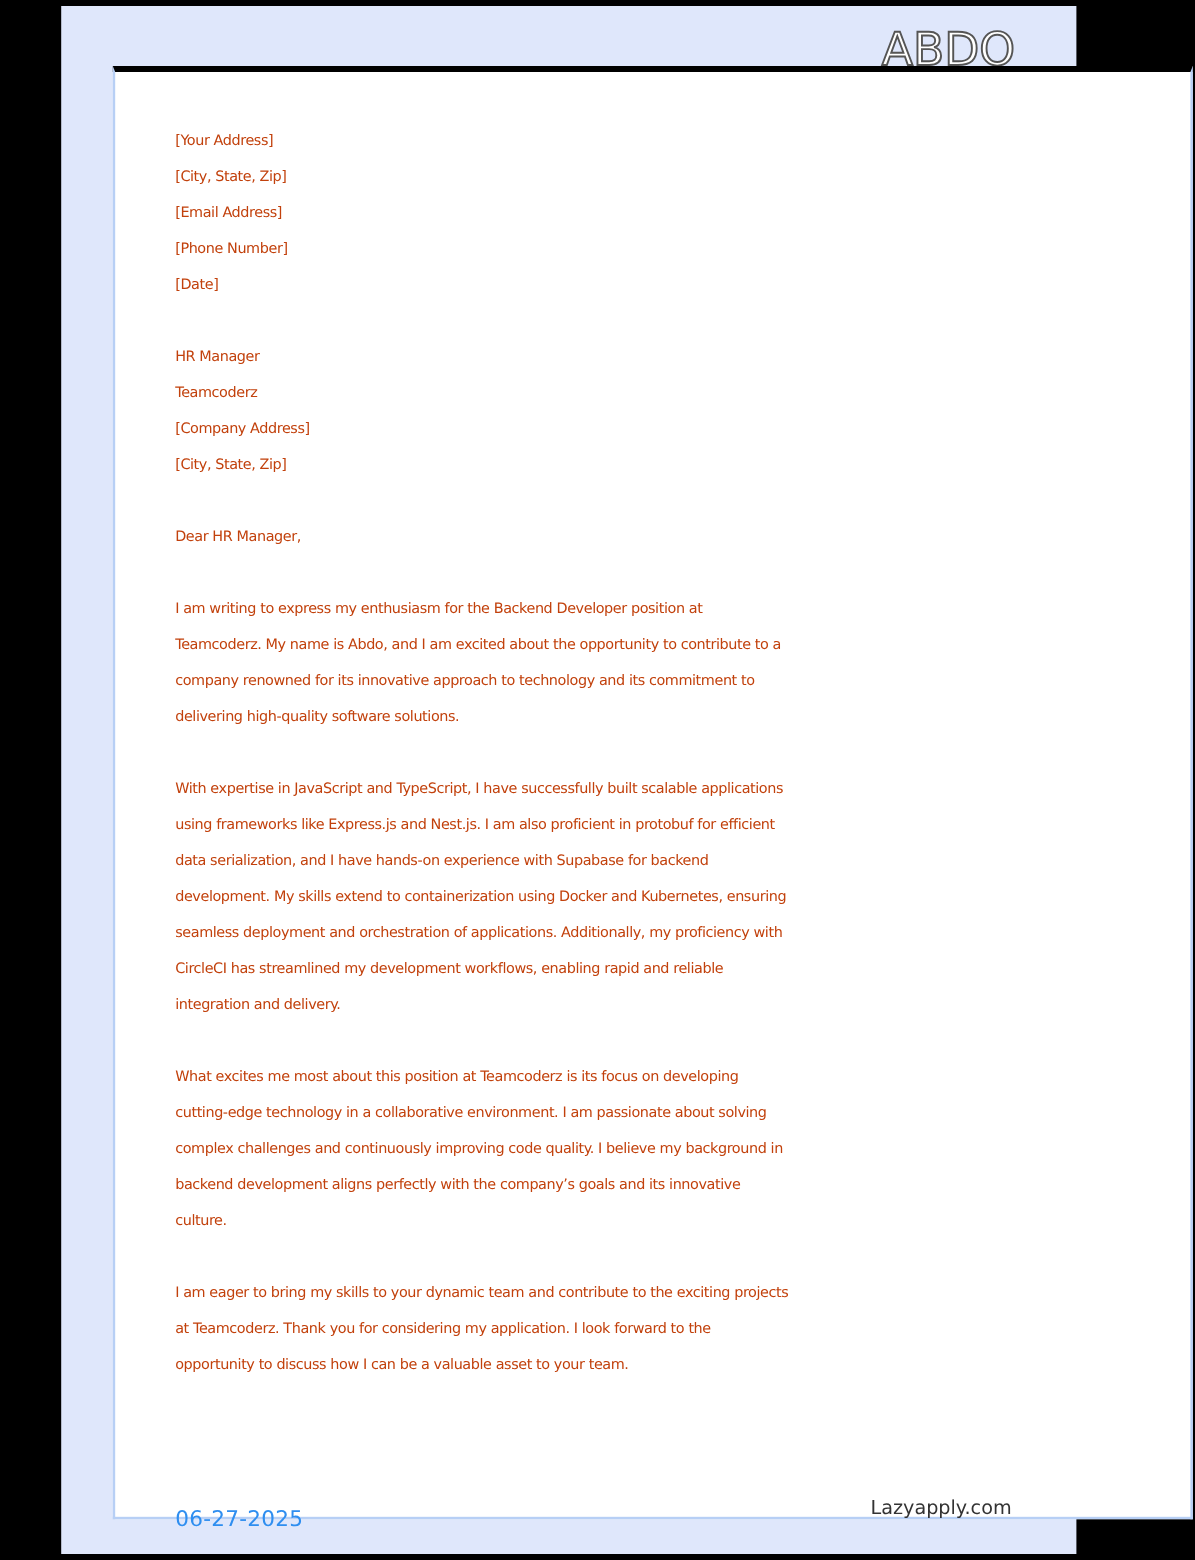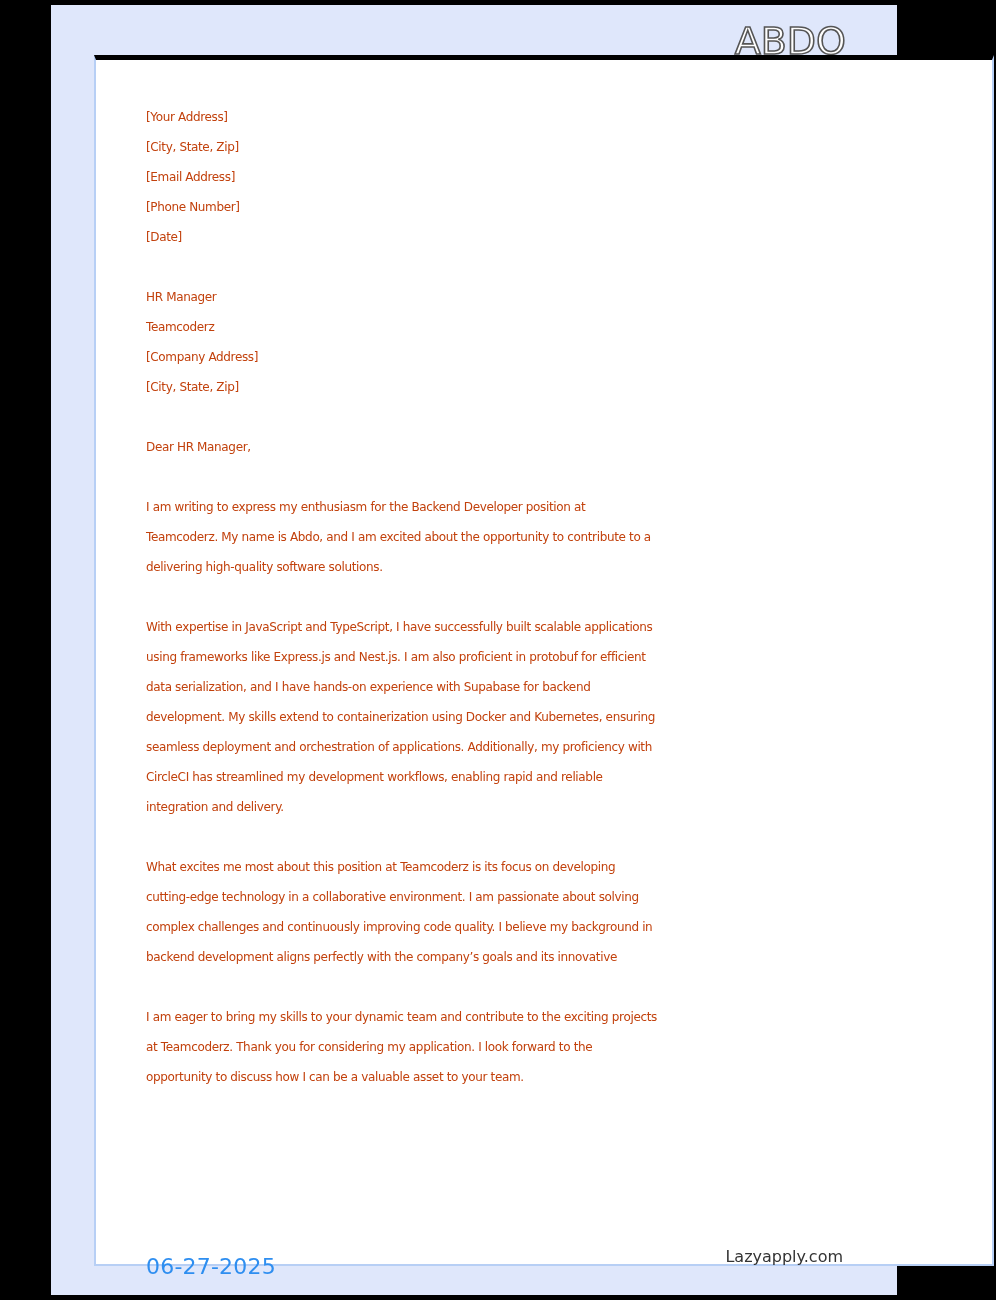--- a/index.html
+++ b/index.html
@@ -69,21 +69,21 @@
       margin: 0 0 30px 0;
     }
     .para .line {
       white-space: nowrap;
     }
     .date-stamp {
       position: absolute;
       left: 95px;
       top: 1249px;
       font-family: "DejaVu Sans", sans-serif;
-      font-size: 22px;
+      font-size: 18px;
       line-height: 26px;
       color: #2e8ef0;
       letter-spacing: 0.2px;
     }
     .watermark {
       position: absolute;
       right: 54px;
       top: 1243px;
       font-family: "DejaVu Sans", sans-serif;
       font-size: 16px;
@@ -115,38 +115,40 @@
         <span class="line">[City, State, Zip]</span>
       </div>
 
       <div class="block">
         <span class="line">Dear HR Manager,</span>
       </div>
 
       <div class="para">
         <span class="line">I am writing to express my enthusiasm for the Backend Developer position at</span>
         <span class="line">Teamcoderz. My name is Abdo, and I am excited about the opportunity to contribute to a</span>
+        <span class="line">company renowned for its innovative approach to technology and its commitment to</span>
         <span class="line">delivering high-quality software solutions.</span>
       </div>
 
       <div class="para">
         <span class="line">With expertise in JavaScript and TypeScript, I have successfully built scalable applications</span>
         <span class="line">using frameworks like Express.js and Nest.js. I am also proficient in protobuf for efficient</span>
         <span class="line">data serialization, and I have hands-on experience with Supabase for backend</span>
         <span class="line">development. My skills extend to containerization using Docker and Kubernetes, ensuring</span>
         <span class="line">seamless deployment and orchestration of applications. Additionally, my proficiency with</span>
         <span class="line">CircleCI has streamlined my development workflows, enabling rapid and reliable</span>
         <span class="line">integration and delivery.</span>
       </div>
 
       <div class="para">
         <span class="line">What excites me most about this position at Teamcoderz is its focus on developing</span>
         <span class="line">cutting-edge technology in a collaborative environment. I am passionate about solving</span>
         <span class="line">complex challenges and continuously improving code quality. I believe my background in</span>
         <span class="line">backend development aligns perfectly with the company’s goals and its innovative</span>
+        <span class="line">culture.</span>
       </div>
 
       <div class="para">
         <span class="line">I am eager to bring my skills to your dynamic team and contribute to the exciting projects</span>
         <span class="line">at Teamcoderz. Thank you for considering my application. I look forward to the</span>
         <span class="line">opportunity to discuss how I can be a valuable asset to your team.</span>
       </div>
 
 
     </div>

